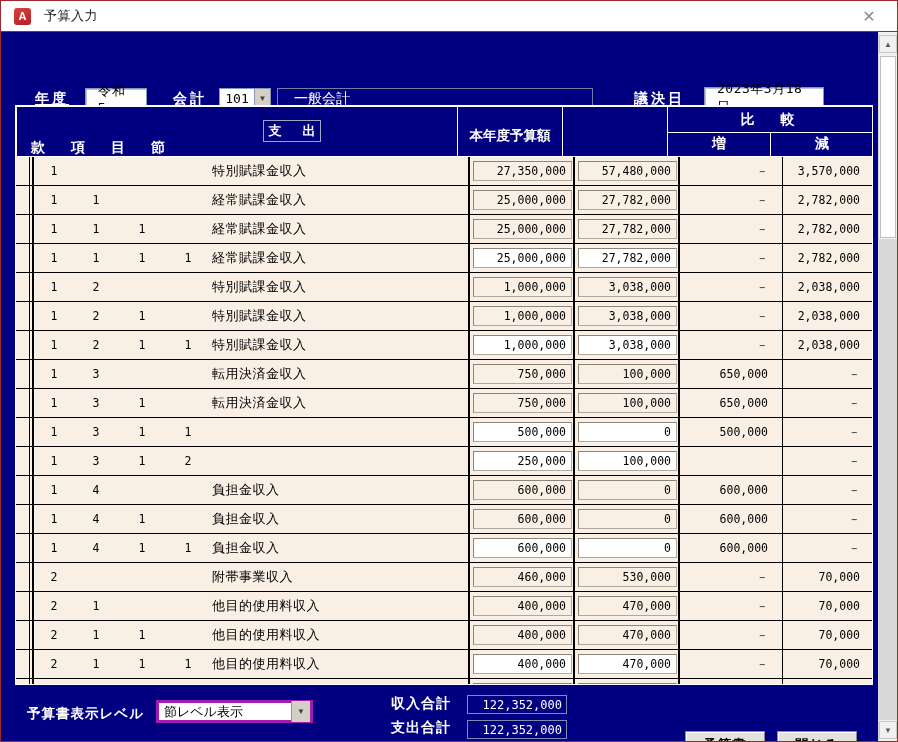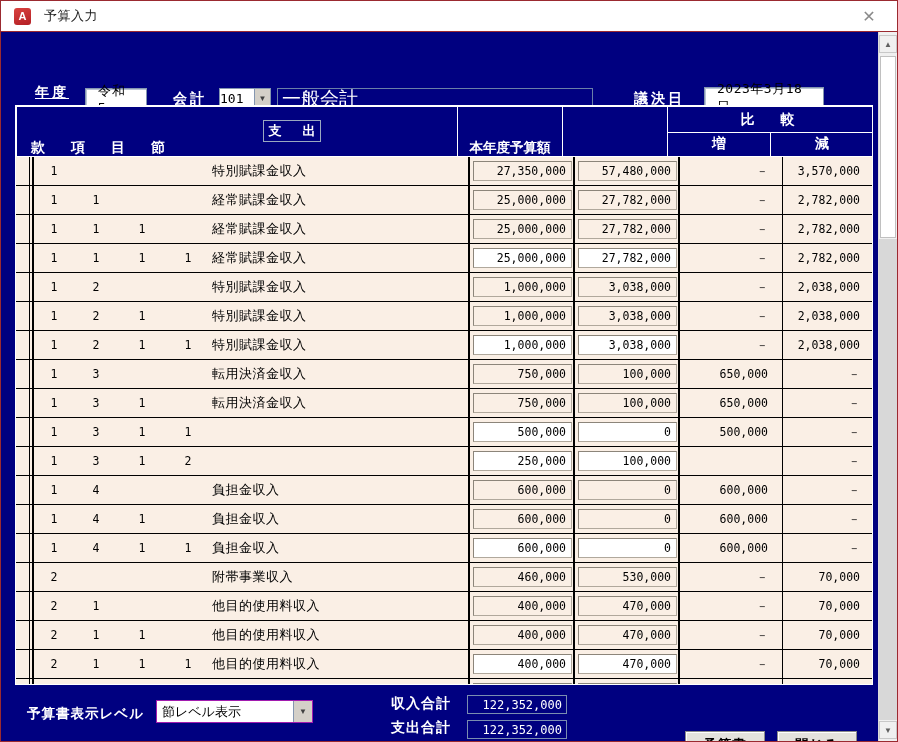--- a/index.html
+++ b/index.html
@@ -78,42 +78,42 @@
     box-shadow: inset 1px 1px 0 #b9c4d4;
     font-family: "DejaVu Sans Mono", "Liberation Mono", monospace;
     font-size: 13px;
     color: #000000;
     display: flex; align-items: center;
     padding: 0 12px;
   }
   #year-box { left: 84px; top: 56px; width: 62px; height: 21px;
               justify-content: center; letter-spacing: 1px;
               font-family: "Liberation Sans", sans-serif; font-size: 13px; }
-  #label-year { left: 34px; top: 52px; text-decoration: underline; }
+  #label-year { left: 34px; top: 58px; text-decoration: underline; }
   #label-account { left: 172px; top: 58px; }
   #acct-combo {
     position: absolute; left: 218px; top: 56px; width: 52px; height: 21px;
     background: #ffffff; border: 1px solid #8496b0;
     display: flex; align-items: center;
   }
   #acct-code {
-    flex: 1; text-align: left;
+    flex: 1; text-align: center;
     font-family: "DejaVu Sans Mono", monospace; font-size: 13px; color: #000;
   }
   #acct-arrow {
     width: 16px; height: 19px; background: #d4d0c8;
     border-left: 1px solid #8496b0;
     display: flex; align-items: center; justify-content: center;
     font-size: 8px; color: #404040;
   }
   #acct-name {
     position: absolute; left: 276px; top: 56px; width: 316px; height: 21px;
     background: #000080; border: 1px solid #6a7fa8;
-    color: #ffffff; font-size: 19px;
-    display: flex; align-items: center; padding-left: 4px;
+    color: #ffffff; font-size: 14px;
+    display: flex; align-items: center; padding-left: 16px;
   }
   #label-date { left: 633px; top: 58px; }
   #date-box {
     left: 703px; top: 55px; width: 120px; height: 22px;
     justify-content: center; font-size: 13px; letter-spacing: .5px;
   }
   #date-hint {
     position: absolute; left: 703px; top: 78px; width: 120px;
     text-align: center; color: #ffffff; font-size: 12px;
     font-family: "DejaVu Sans Mono", monospace;
@@ -143,21 +143,21 @@
   }
   .vline { position: absolute; width: 1px; background: #ffffff; }
   .hline { position: absolute; height: 1px; background: #ffffff; }
 
   #th-kou { left: 14px; top: 16px; height: 49px; letter-spacing: 6px; justify-content: flex-start; }
   #th-shishutsu {
     left: 246px; top: 13px; width: 58px; height: 22px;
     border: 1px solid #9aa8c0; letter-spacing: 4px; font-size: 13px;
     padding-left: 4px;
   }
-  #th-honnendo { left: 441px; top: 16px; width: 104px; height: 49px; font-size: 13.5px; }
+  #th-honnendo { left: 441px; top: 4px; width: 104px; height: 49px; font-size: 13.5px; }
   #th-zennendo { left: 546px; top: 0; width: 104px; height: 49px; font-size: 13.5px; }
   #th-hikaku   { left: 651px; top: 0;  width: 205px; height: 25px; letter-spacing: 6px; }
   #th-zou      { left: 651px; top: 25px; width: 102px; height: 24px; }
   #th-gen      { left: 754px; top: 25px; width: 102px; height: 24px; }
 
   #tbody {
     position: relative;
     width: 858px; height: 528px;
     background: #faefe5;
     overflow: hidden;
@@ -234,21 +234,21 @@
     position: absolute; left: 0; top: 653px;
     width: 878px; height: 88px;
     background: #000080;
   }
   #lvl-label {
     position: absolute; left: 26px; top: 20px;
     color: #ffffff; font-size: 13.5px; font-weight: bold; letter-spacing: 1px;
   }
   #lvl-combo {
     position: absolute; left: 155px; top: 15px; width: 157px; height: 23px;
-    background: #ffffff; border: 1px solid #a21caf;
+    background: #ffffff; border: 3px solid #a21caf;
     display: flex; align-items: center;
   }
   #lvl-value {
     flex: 1; padding-left: 5px; font-size: 13px; color: #000000;
   }
   #lvl-arrow {
     width: 19px; height: 21px; background: #d4d0c8;
     border-left: 1px solid #8496b0;
     display: flex; align-items: center; justify-content: center;
     font-size: 8px; color: #404040;

